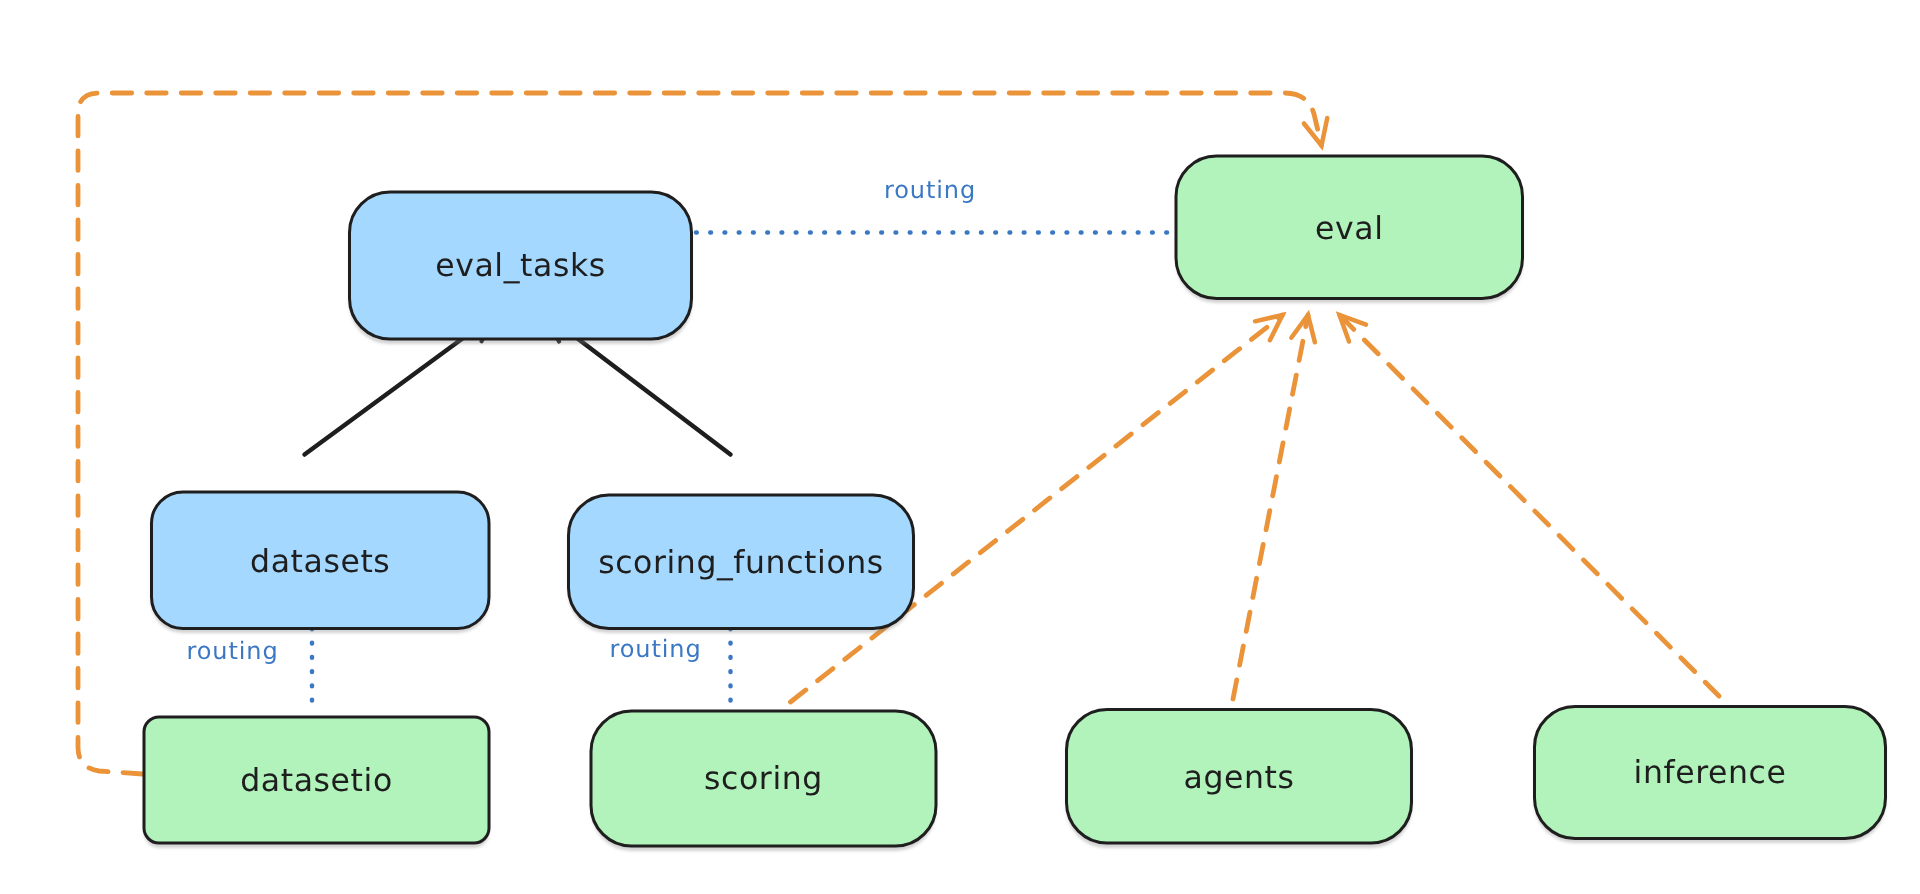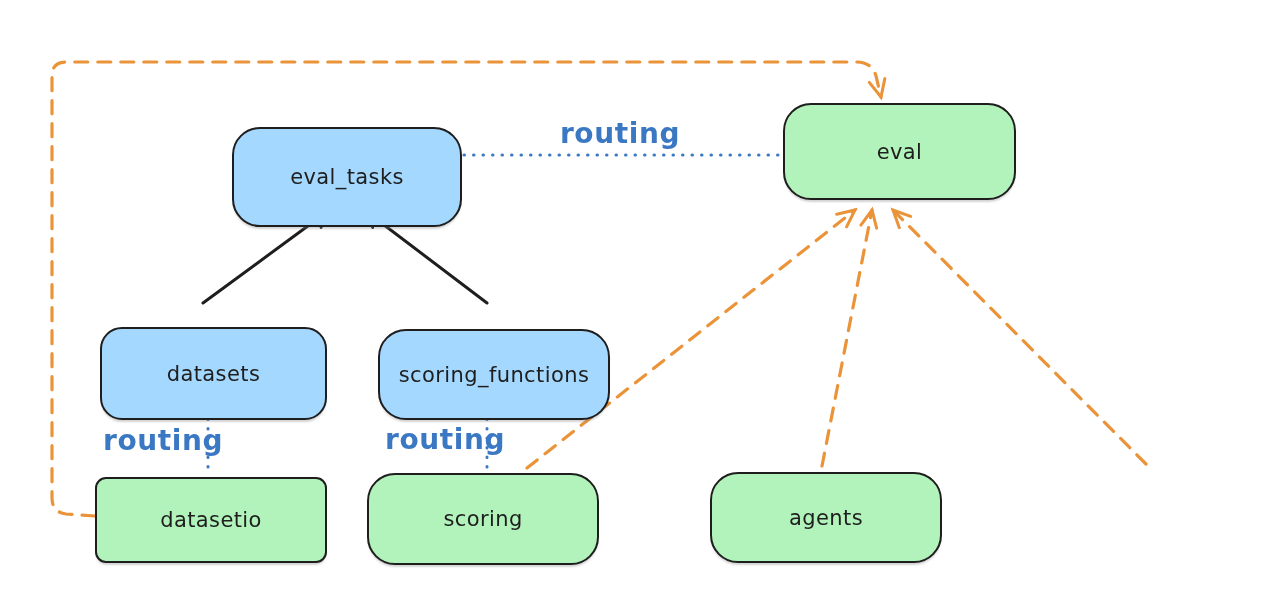--- a/index.html
+++ b/index.html
@@ -20,22 +20,22 @@
     font-size:21px;
     color:#1e1e1e;
     letter-spacing:0.4px;
     box-shadow:0 3px 2px -1px rgba(130,130,130,0.35);
   }
   .node-blue{background:#a5d8ff;margin-top:22px;}
   .node-green{background:#b2f2bb;}
   .routing-label{
     position:absolute;
     color:#3b78c4;
-    font-weight:bold;
-    font-size:28px;
+    font-weight:normal;
+    font-size:16px;
     letter-spacing:0.6px;
     text-align:center;
   }
 </style>
 </head>
 <body>
 
 <div class="canvas">
 
   <svg class="edges" viewBox="0 0 1280 596" xmlns="http://www.w3.org/2000/svg">
@@ -74,26 +74,29 @@
   </div>
 
   <div class="node node-blue" style="left:378px;top:307px;width:232px;height:91px;">
     <span>scoring_functions</span>
   </div>
 
   <div class="node node-green" style="left:95px;top:477px;width:232px;height:86px;border-radius:11px;">
     <span>datasetio</span>
   </div>
 
-  <div class="node node-green" style="left:367px;top:473px;width:232px;height:92px;">
+  <div class="node node-green" style="left:393px;top:473px;width:232px;height:92px;">
     <span>scoring</span>
   </div>
 
   <div class="node node-green" style="left:710px;top:472px;width:232px;height:91px;">
     <span>agents</span>
   </div>
 
+  <div class="node node-green" style="left:1022px;top:470px;width:236px;height:90px;">
+    <span>inference</span>
+  </div>
 
   <div class="routing-label" style="left:558px;top:117px;width:124px;">routing</div>
   <div class="routing-label" style="left:103px;top:424px;width:104px;">routing</div>
   <div class="routing-label" style="left:385px;top:423px;width:104px;">routing</div>
 
 </div>
 
 </body></html>

